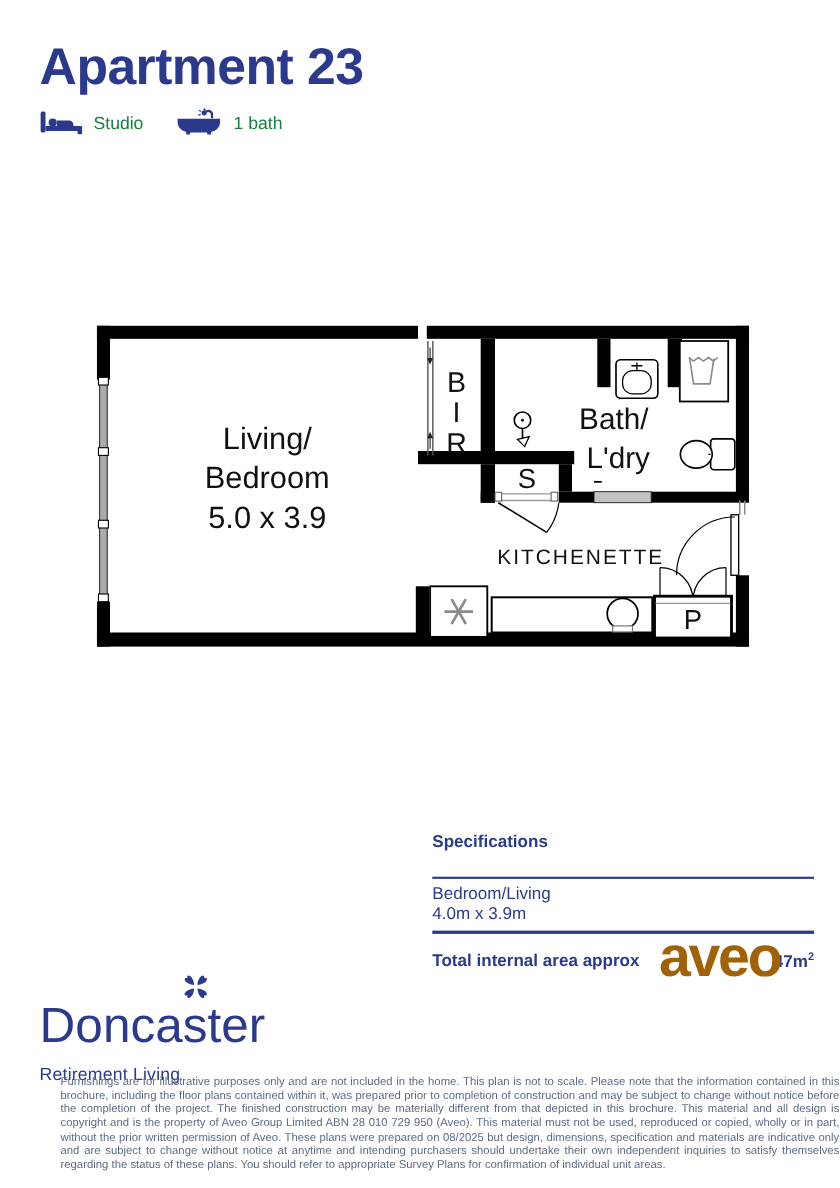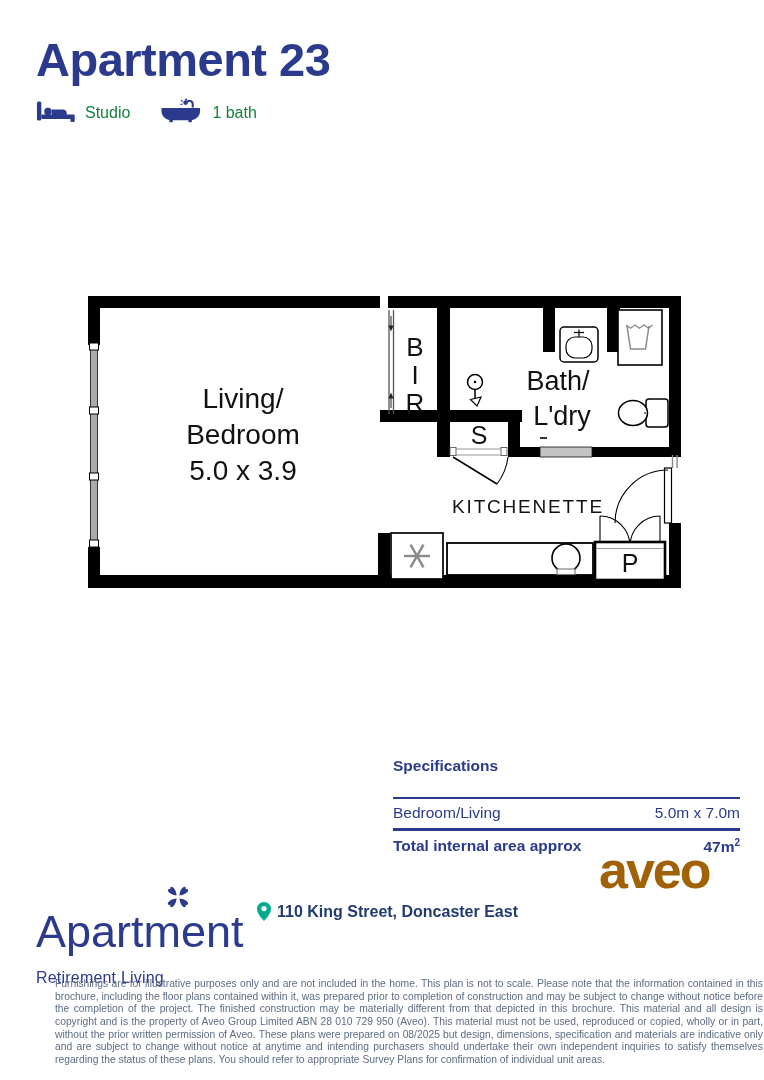--- a/index.html
+++ b/index.html
@@ -13,22 +13,22 @@
   .features{left:36px;top:98px;display:flex;align-items:center;color:#2b3a8c;}
   .feature{display:flex;align-items:center;}
   .feature + .feature{margin-left:30px;text-align:center;}
   .feature-label{font-size:16px;margin-left:9px;color:#15803d;}
   
   .plan{left:88px;top:296px;width:593px;height:292px;}
   .plan svg{display:block;font-family:"Liberation Sans",sans-serif;}
   
   .specs{left:393px;top:757px;width:347px;color:#2b3a8c;font-size:15.5px;}
   .spec-heading{font-weight:bold;padding-bottom:22px;border-bottom:2px solid #2b3a8c;}
-  .spec-row{display:flex;justify-content:space-between;padding:5px 0 6px;border-bottom:3px solid #2b3a8c;}
-  .spec-total{display:flex;justify-content:space-between;padding-top:6px;font-weight:bold;}
+  .spec-row{display:flex;justify-content:space-between;padding:5px 0 6px;border-bottom:3px solid #2b3a8c;flex-direction:column;}
+  .spec-total{display:flex;justify-content:space-between;padding-top:16px;font-weight:bold;}
   .spec-total sup{font-size:10px;}
   
   .roseville{left:36px;top:883px;width:220px;color:#2b3a8c;}
   .clover{position:absolute;left:126px;top:0px;}
   .roseville-name{font-size:45px;font-weight:500;letter-spacing:0px;line-height:1;margin-top:26px;}
   .roseville-tagline{font-size:16px;margin-top:15px;letter-spacing:0.2px;}
   .contact{left:255px;top:899px;width:265px;text-align:center;color:#223a70;font-weight:bold;font-size:16px;line-height:21px;}
   .contact .sep{color:#00ab8e;font-weight:normal;padding:0 4px;}
   .contact-line2{display:flex;align-items:center;justify-content:center;margin-top:2px;}
   .contact-line2 svg{margin-right:6px;flex:0 0 auto;}
@@ -207,48 +207,41 @@
         <text x="440" y="217" font-size="19" letter-spacing="1.8">KITCHENETTE</text>
         <text x="542" y="276" font-size="25">P</text>
       </g>
     </svg>
   </div>
 
   <div class="abs specs">
     <div class="spec-heading">Specifications</div>
     <div class="spec-row">
       <span>Bedroom/Living</span>
-      <span>5.0m x 7.0m</span>
+      <span>4.0m x 3.9m</span>
     </div>
     <div class="spec-total">
       <span>Total internal area approx</span>
       <span><span>47m</span><sup>2</sup></span>
     </div>
   </div>
 
   <div class="abs roseville">
     <span class="clover">
       <svg width="32" height="28" viewBox="0 0 30 26" fill="#2b3a8c">
         <path transform="translate(19.6,8.3) rotate(45)" d="M0 4.6 C-5.6 -2 -2.2 -7.6 0 -3.6 C2.2 -7.6 5.6 -2 0 4.6 Z"></path>
         <path transform="translate(10.4,8.3) rotate(-45)" d="M0 4.6 C-5.6 -2 -2.2 -7.6 0 -3.6 C2.2 -7.6 5.6 -2 0 4.6 Z"></path>
         <path transform="translate(10.4,17.7) rotate(-135)" d="M0 4.6 C-5.6 -2 -2.2 -7.6 0 -3.6 C2.2 -7.6 5.6 -2 0 4.6 Z"></path>
         <path transform="translate(19.6,17.7) rotate(135)" d="M0 4.6 C-5.6 -2 -2.2 -7.6 0 -3.6 C2.2 -7.6 5.6 -2 0 4.6 Z"></path>
       </svg>
     </span>
-    <div class="roseville-name">Apartment</div>
+    <div class="roseville-name">Doncaster</div>
     <div class="roseville-tagline">Retirement Living</div>
   </div>
 
   <div class="abs contact">
-    <div class="contact-line2">
-      <svg width="14" height="19" viewBox="0 0 14 19">
-        <path d="M7 0 C3.1 0 0 3.1 0 7 c0 5.2 7 12 7 12 s7 -6.8 7 -12 C14 3.1 10.9 0 7 0 Z" fill="#00ab8e"></path>
-        <circle cx="7" cy="6.6" r="2.6" fill="#fff"></circle>
-      </svg>
-      <span>110 King Street, Doncaster East</span>
-    </div>
   </div>
 
   <div class="abs aveo">aveo</div>
 
   <p class="abs disclaimer">Furnishings are for illustrative purposes only and are not included in the home. This plan is not to scale. Please note that the information contained in this brochure, including the floor plans contained within it, was prepared prior to completion of construction and may be subject to change without notice before the completion of the project. The finished construction may be materially different from that depicted in this brochure. This material and all design is copyright and is the property of Aveo Group Limited ABN 28 010 729 950 (Aveo). This material must not be used, reproduced or copied, wholly or in part, without the prior written permission of Aveo. These plans were prepared on 08/2025 but design, dimensions, specification and materials are indicative only and are subject to change without notice at anytime and intending purchasers should undertake their own independent inquiries to satisfy themselves regarding the status of these plans. You should refer to appropriate Survey Plans for confirmation of individual unit areas.</p>
 
 </div>
 
 </body></html>

